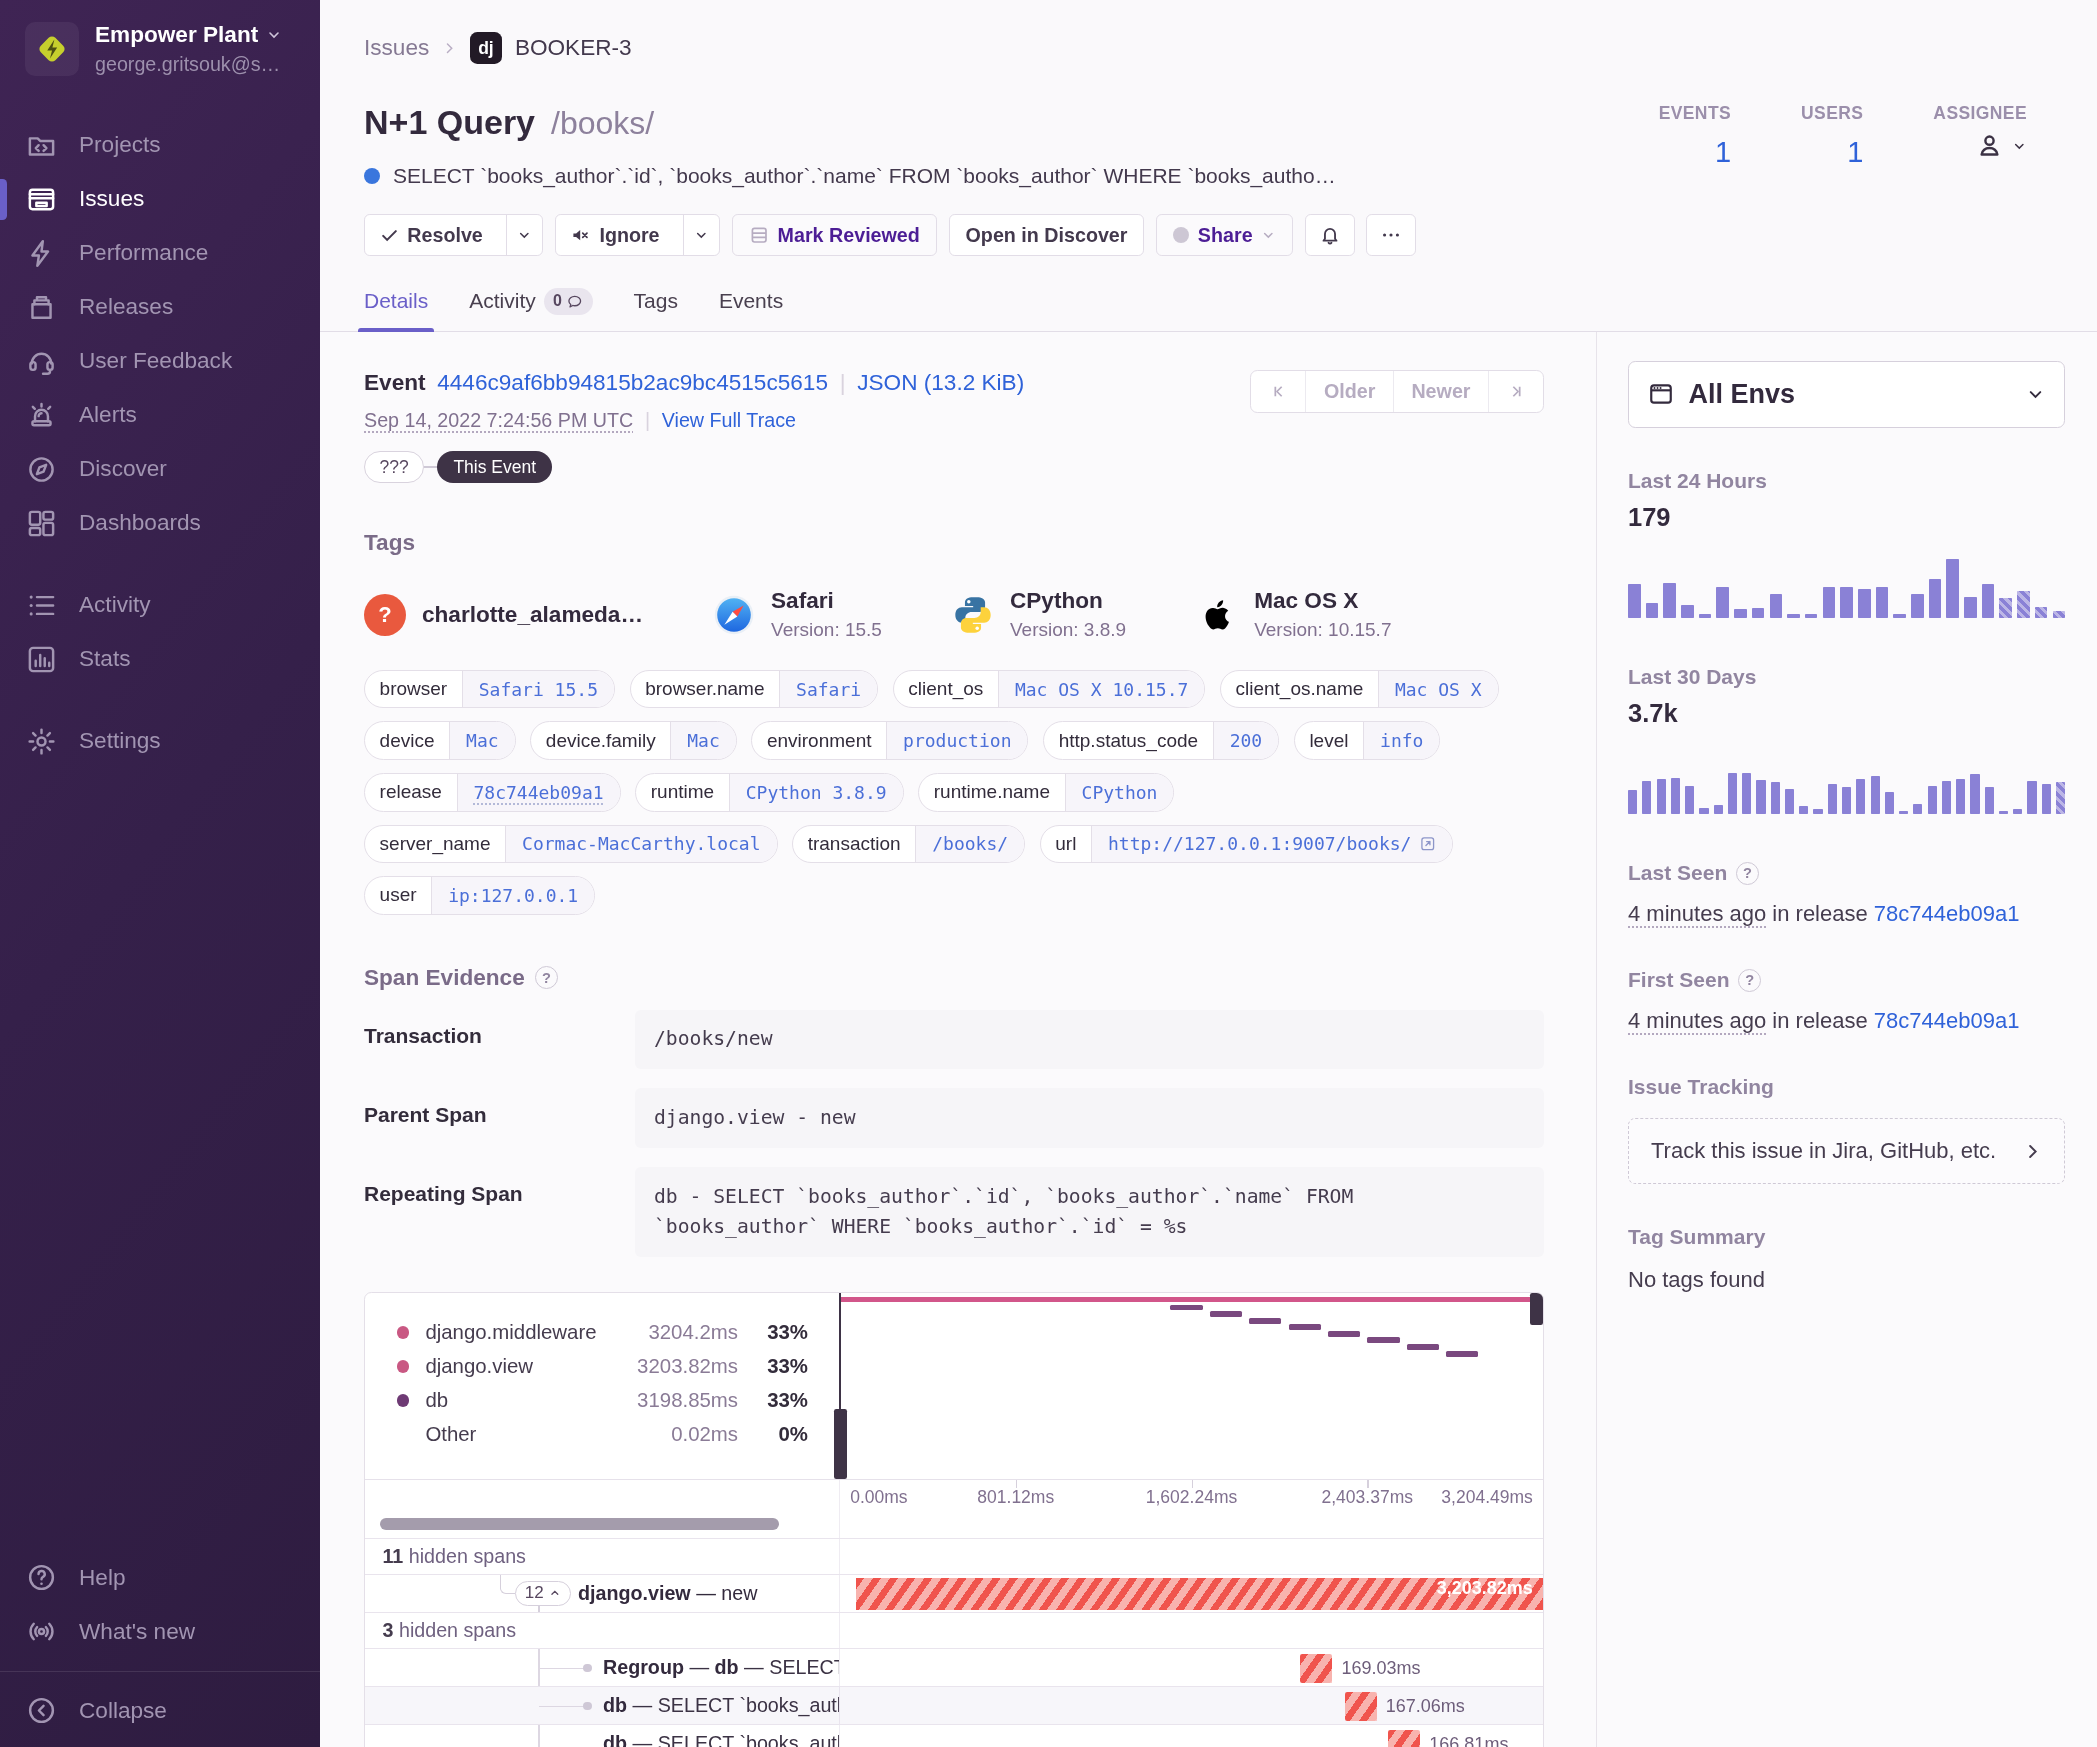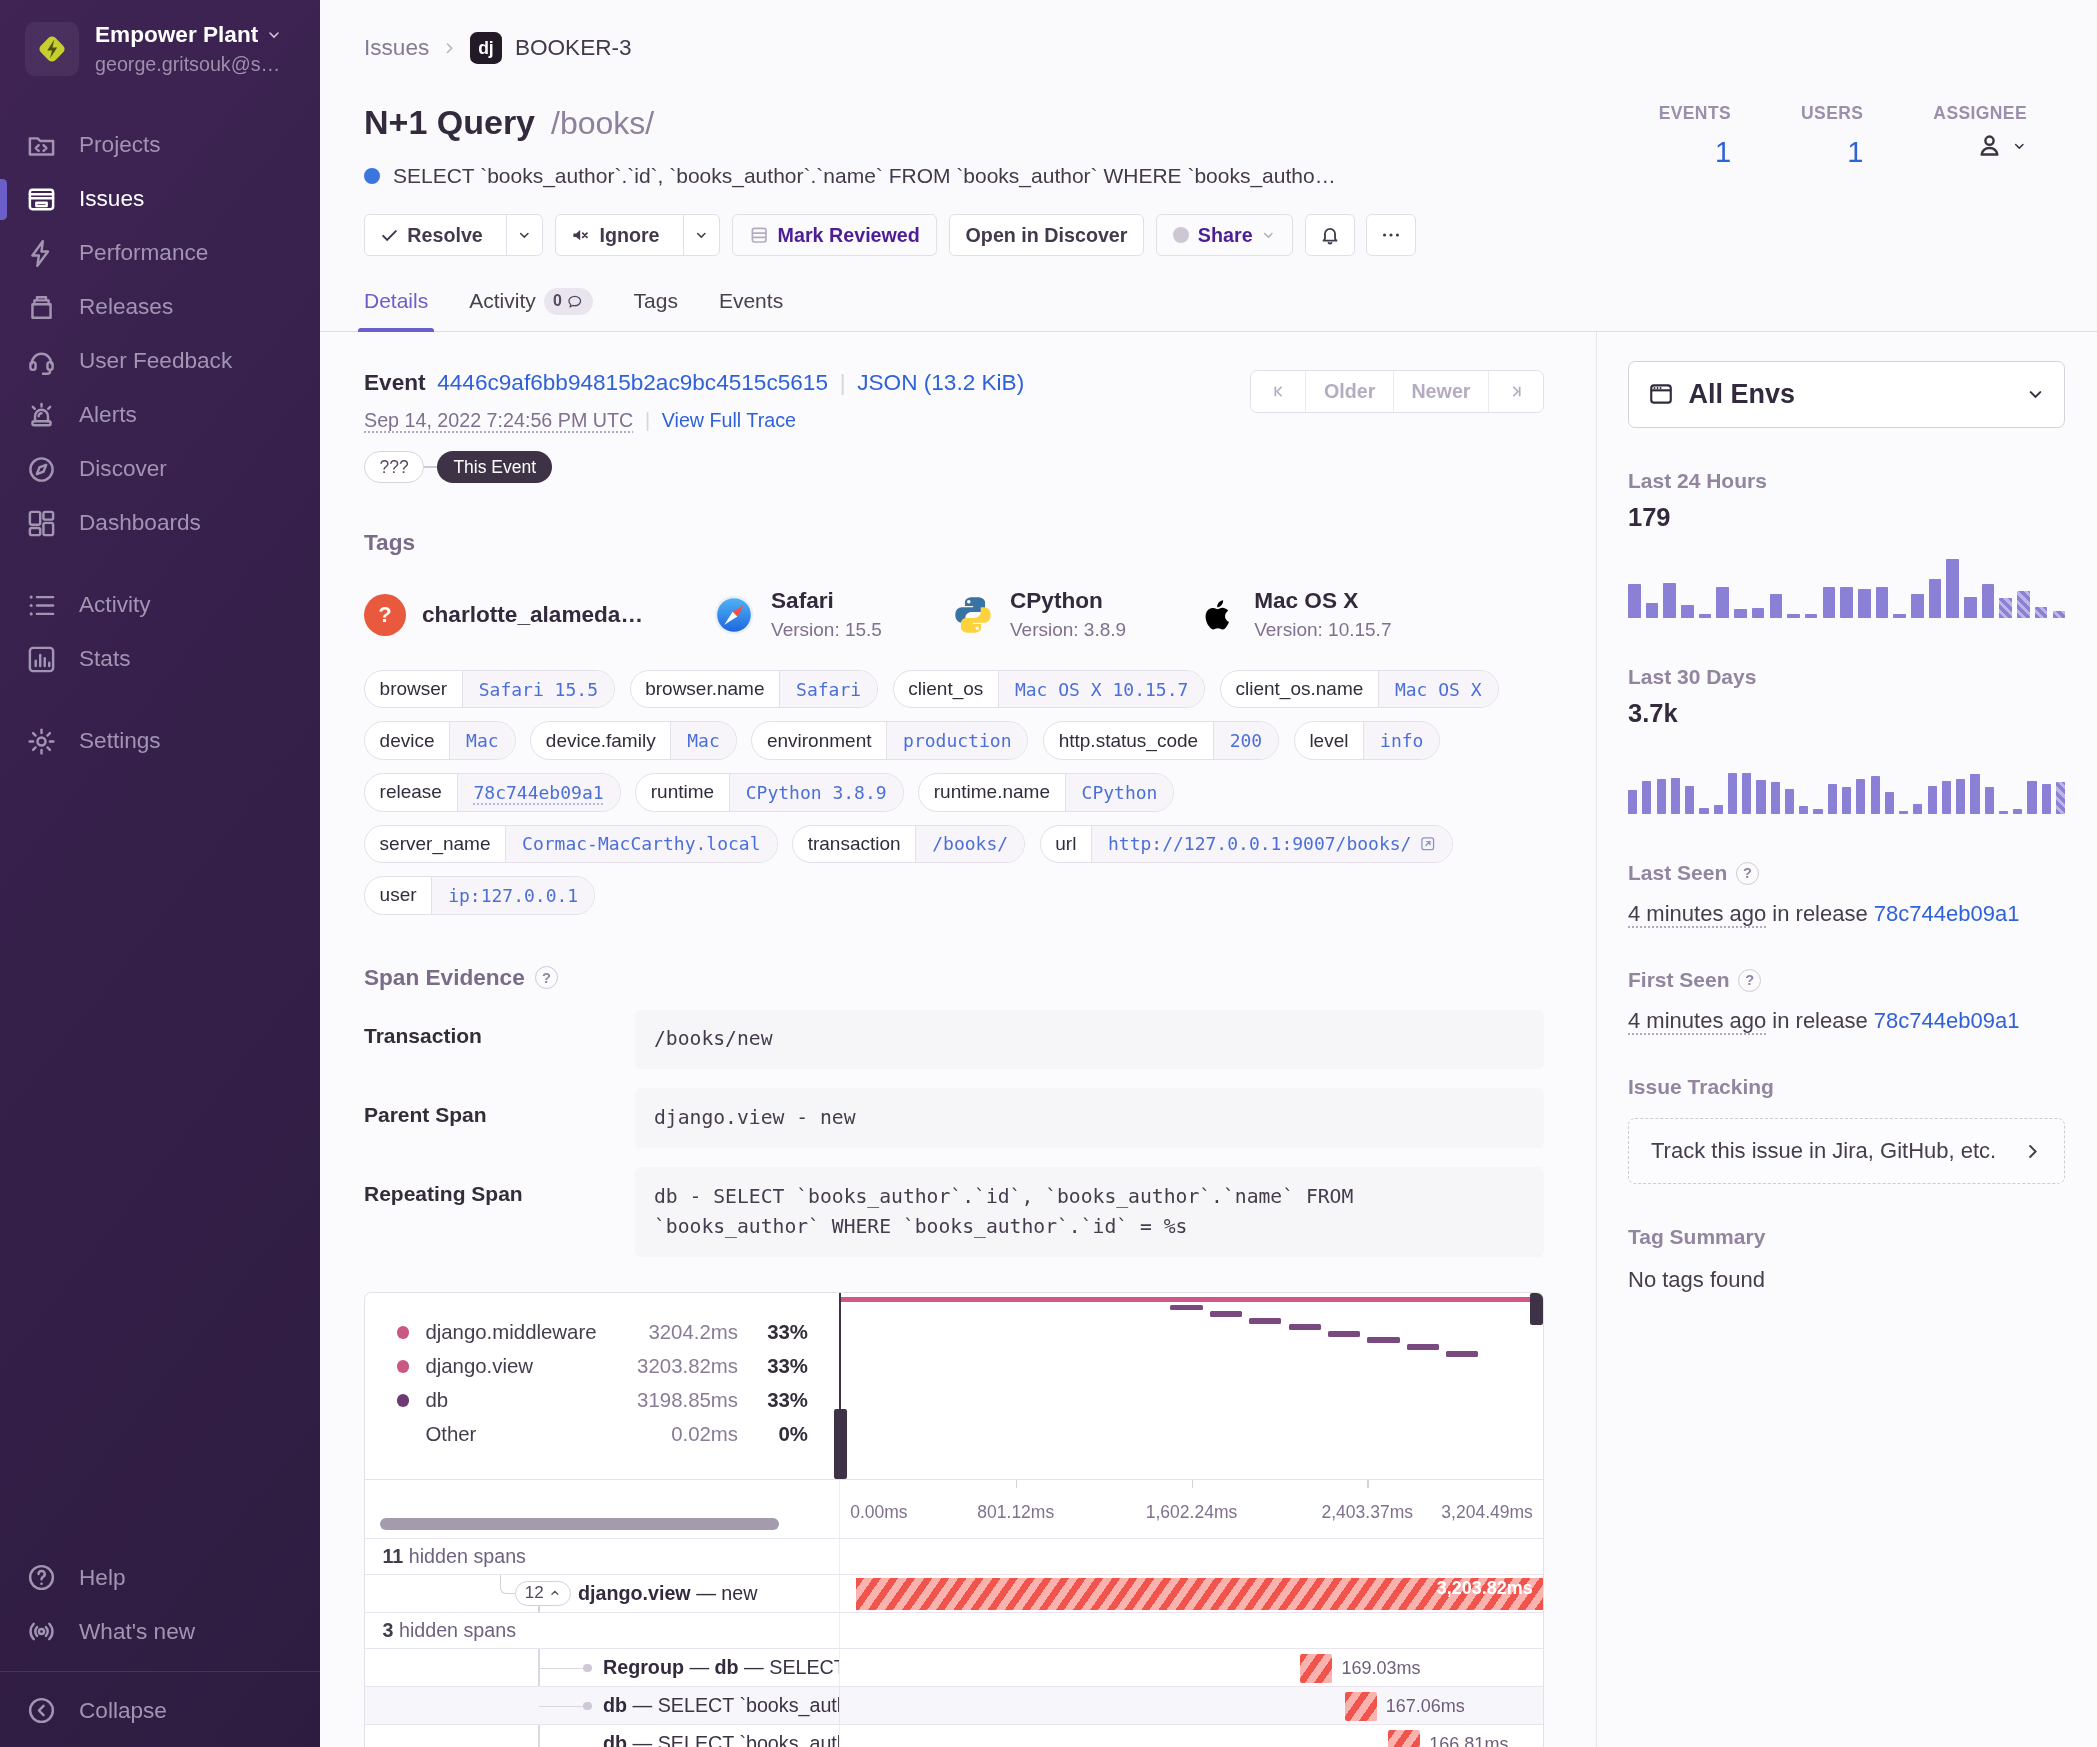--- a/index.html
+++ b/index.html
@@ -111,21 +111,21 @@
   .lg-pct { width:70px; text-align:right; font-weight:bold; color:#332c3b; }
   .minimap { flex:1; position:relative; }
   .mm-pink { position:absolute; left:0; right:4.4px; top:3.6px; height:5.1px; background:#d2568a; }
   .mm-step { position:absolute; height:5.1px; background:#7a497f; border-radius:1.5px; }
   .mm-cursor { position:absolute; left:-1.5px; top:0; bottom:0; width:2.9px; background:#3e3346; }
   .mm-hl { position:absolute; left:-5.8px; bottom:0; width:13px; height:70px; background:#3e3346; border-radius:2.2px; }
   .mm-hr { position:absolute; right:0; top:0; width:13px; height:32px; background:#3e3346; border-radius:2.2px; }
   .wf-axis { display:flex; border-top:1.5px solid #e6e1ea; height:34px; }
   .ax-spacer { width:475px; flex:0 0 475px; border-right:1.5px solid #efecf2; }
   .ax-area { flex:1; position:relative; font-size:17.5px; color:#80708f; }
-  .ax-lab { position:absolute; top:22px; white-space:nowrap; }
+  .ax-lab { position:absolute; top:7px; white-space:nowrap; }
   .ax-tick { position:absolute; top:0; width:1.5px; height:7.3px; background:#d6d0dc; }
   .wf-scroll { display:flex; height:25px; }
   .sc-name { width:475px; flex:0 0 475px; border-right:1.5px solid #efecf2; padding:4.4px 0 0 14.6px; }
   .sc-bar { width:399px; height:12.4px; border-radius:6.6px; background:#a49cac; }
   .sc-rest { flex:1; }
   .wf-row { display:flex; border-top:1.5px solid #e9e4ed; position:relative; }
   .row-name { width:475px; flex:0 0 475px; border-right:1.5px solid #efecf2; position:relative; display:flex; align-items:center; overflow:hidden; }
   .row-bars { flex:1; position:relative; }
   .hid-row { height:36px; }
   .hid-text { padding-left:17.5px; font-size:19.7px; color:#6f6180; white-space:nowrap; }

